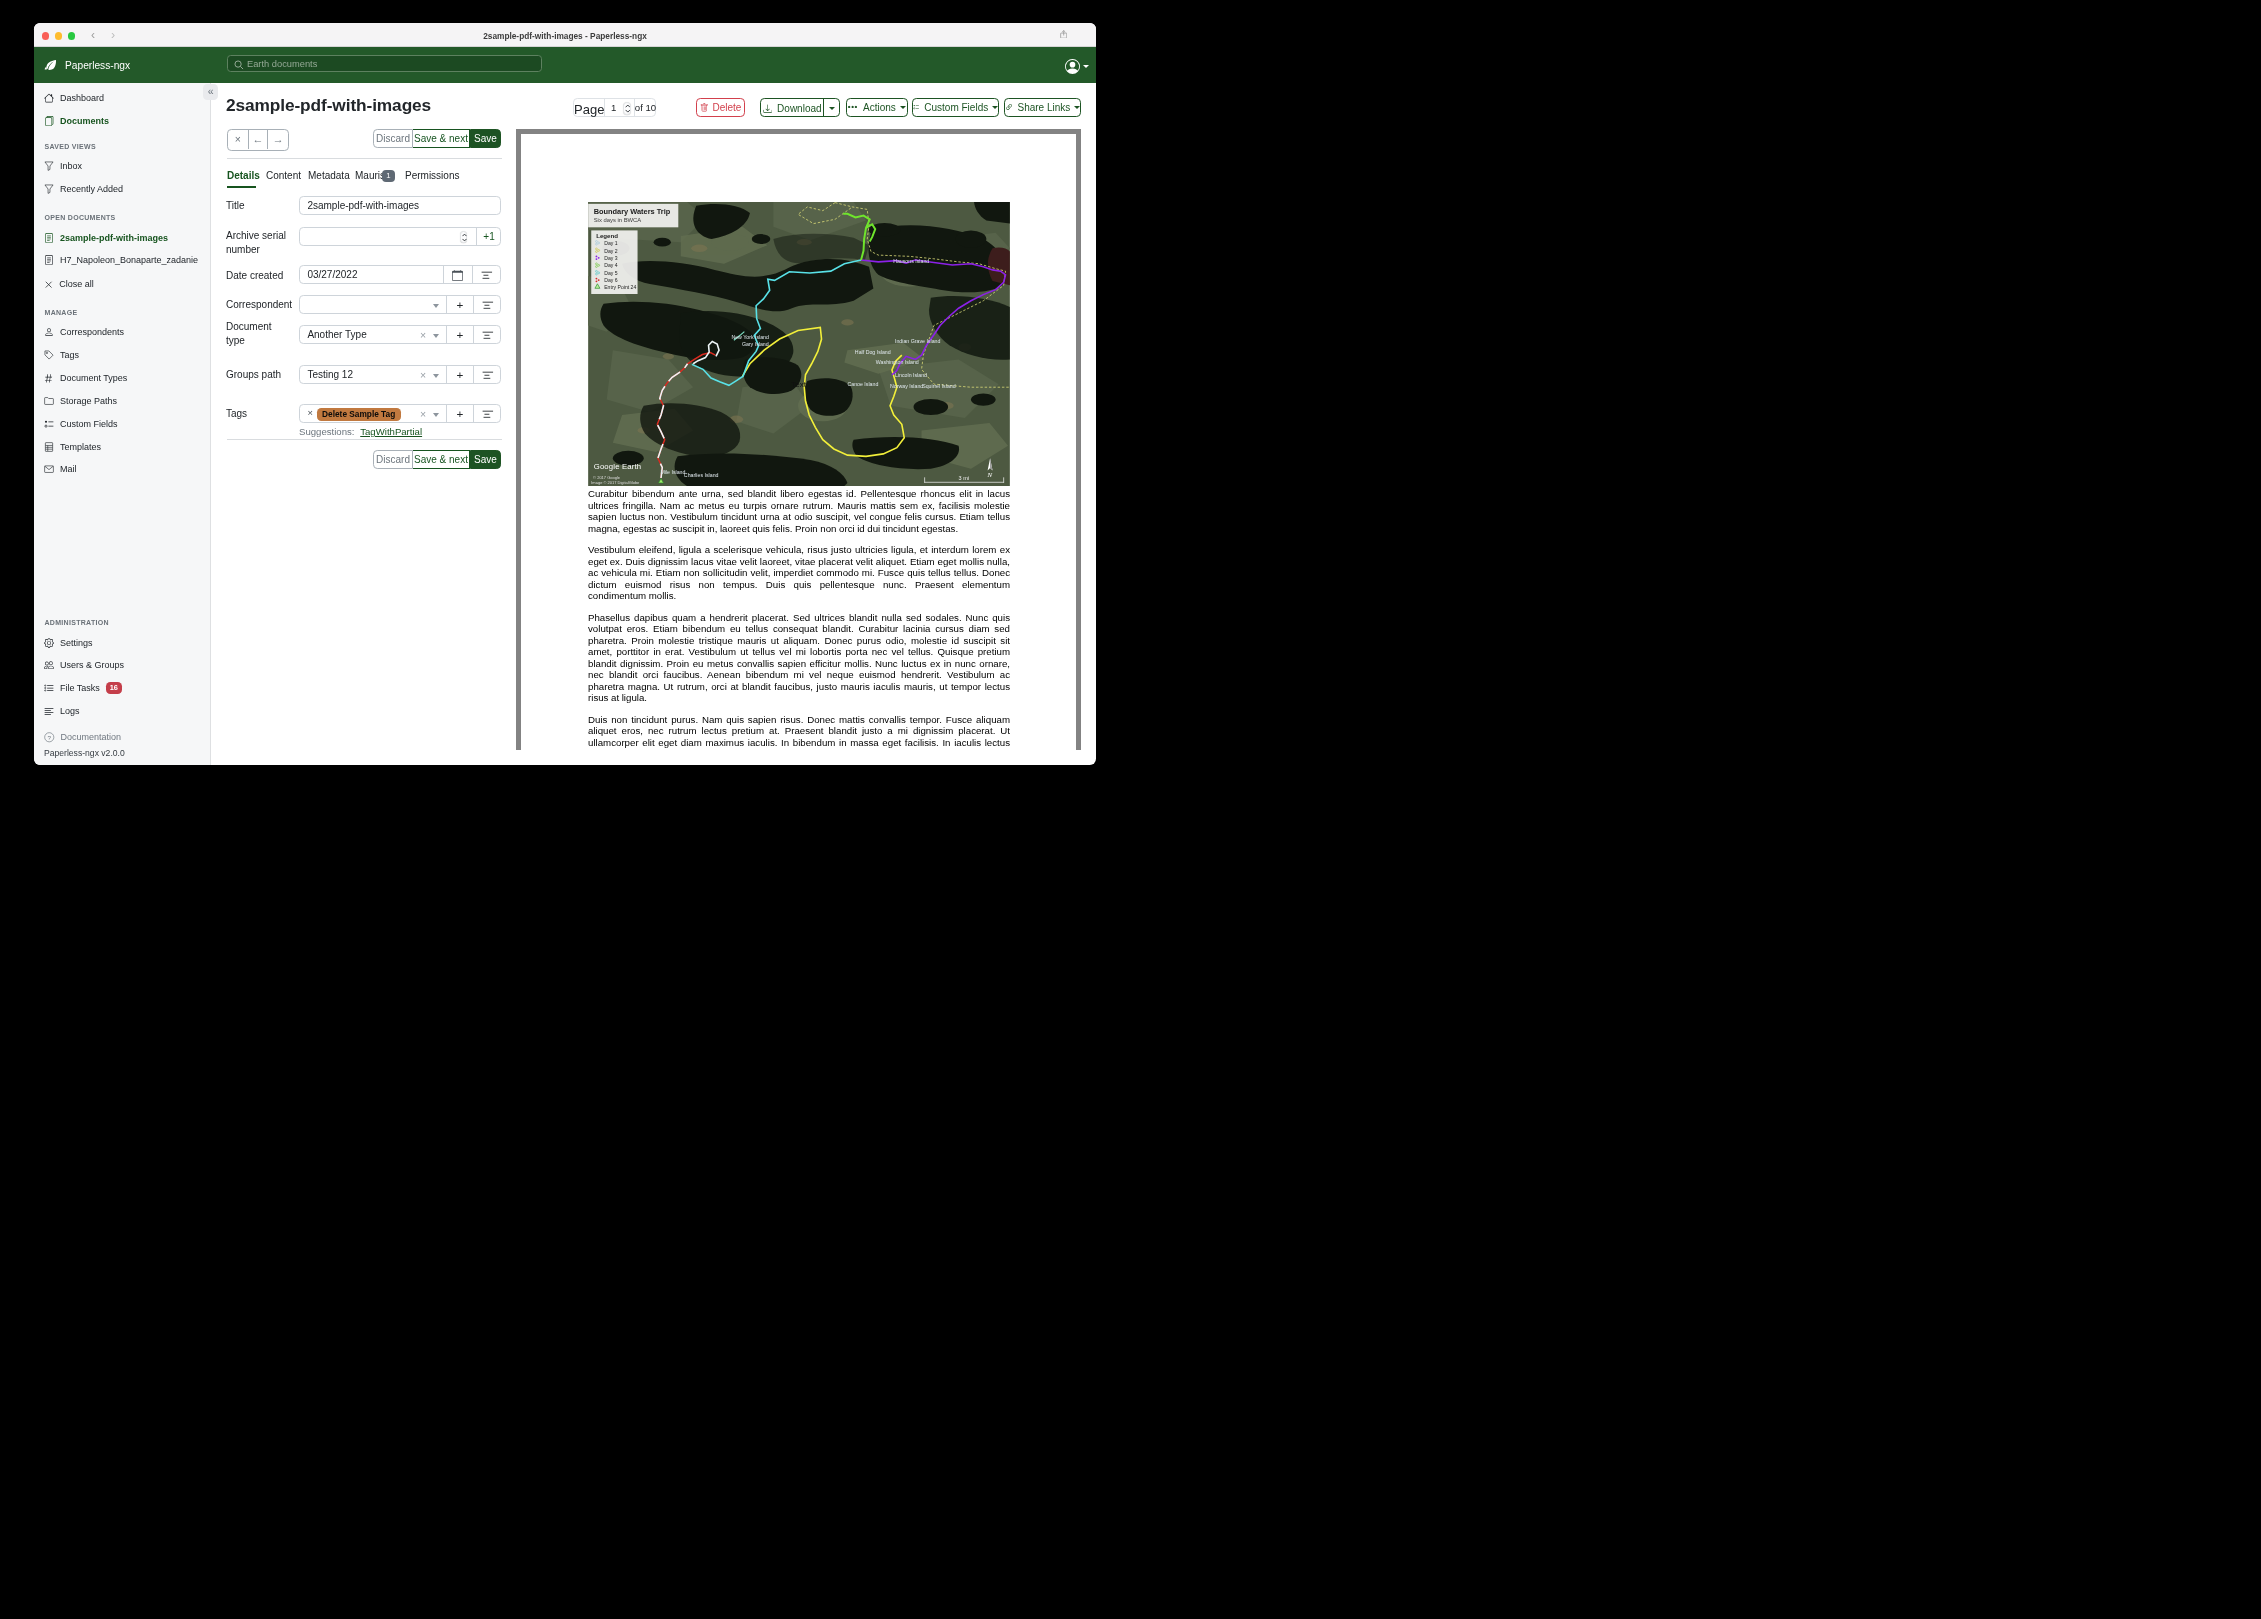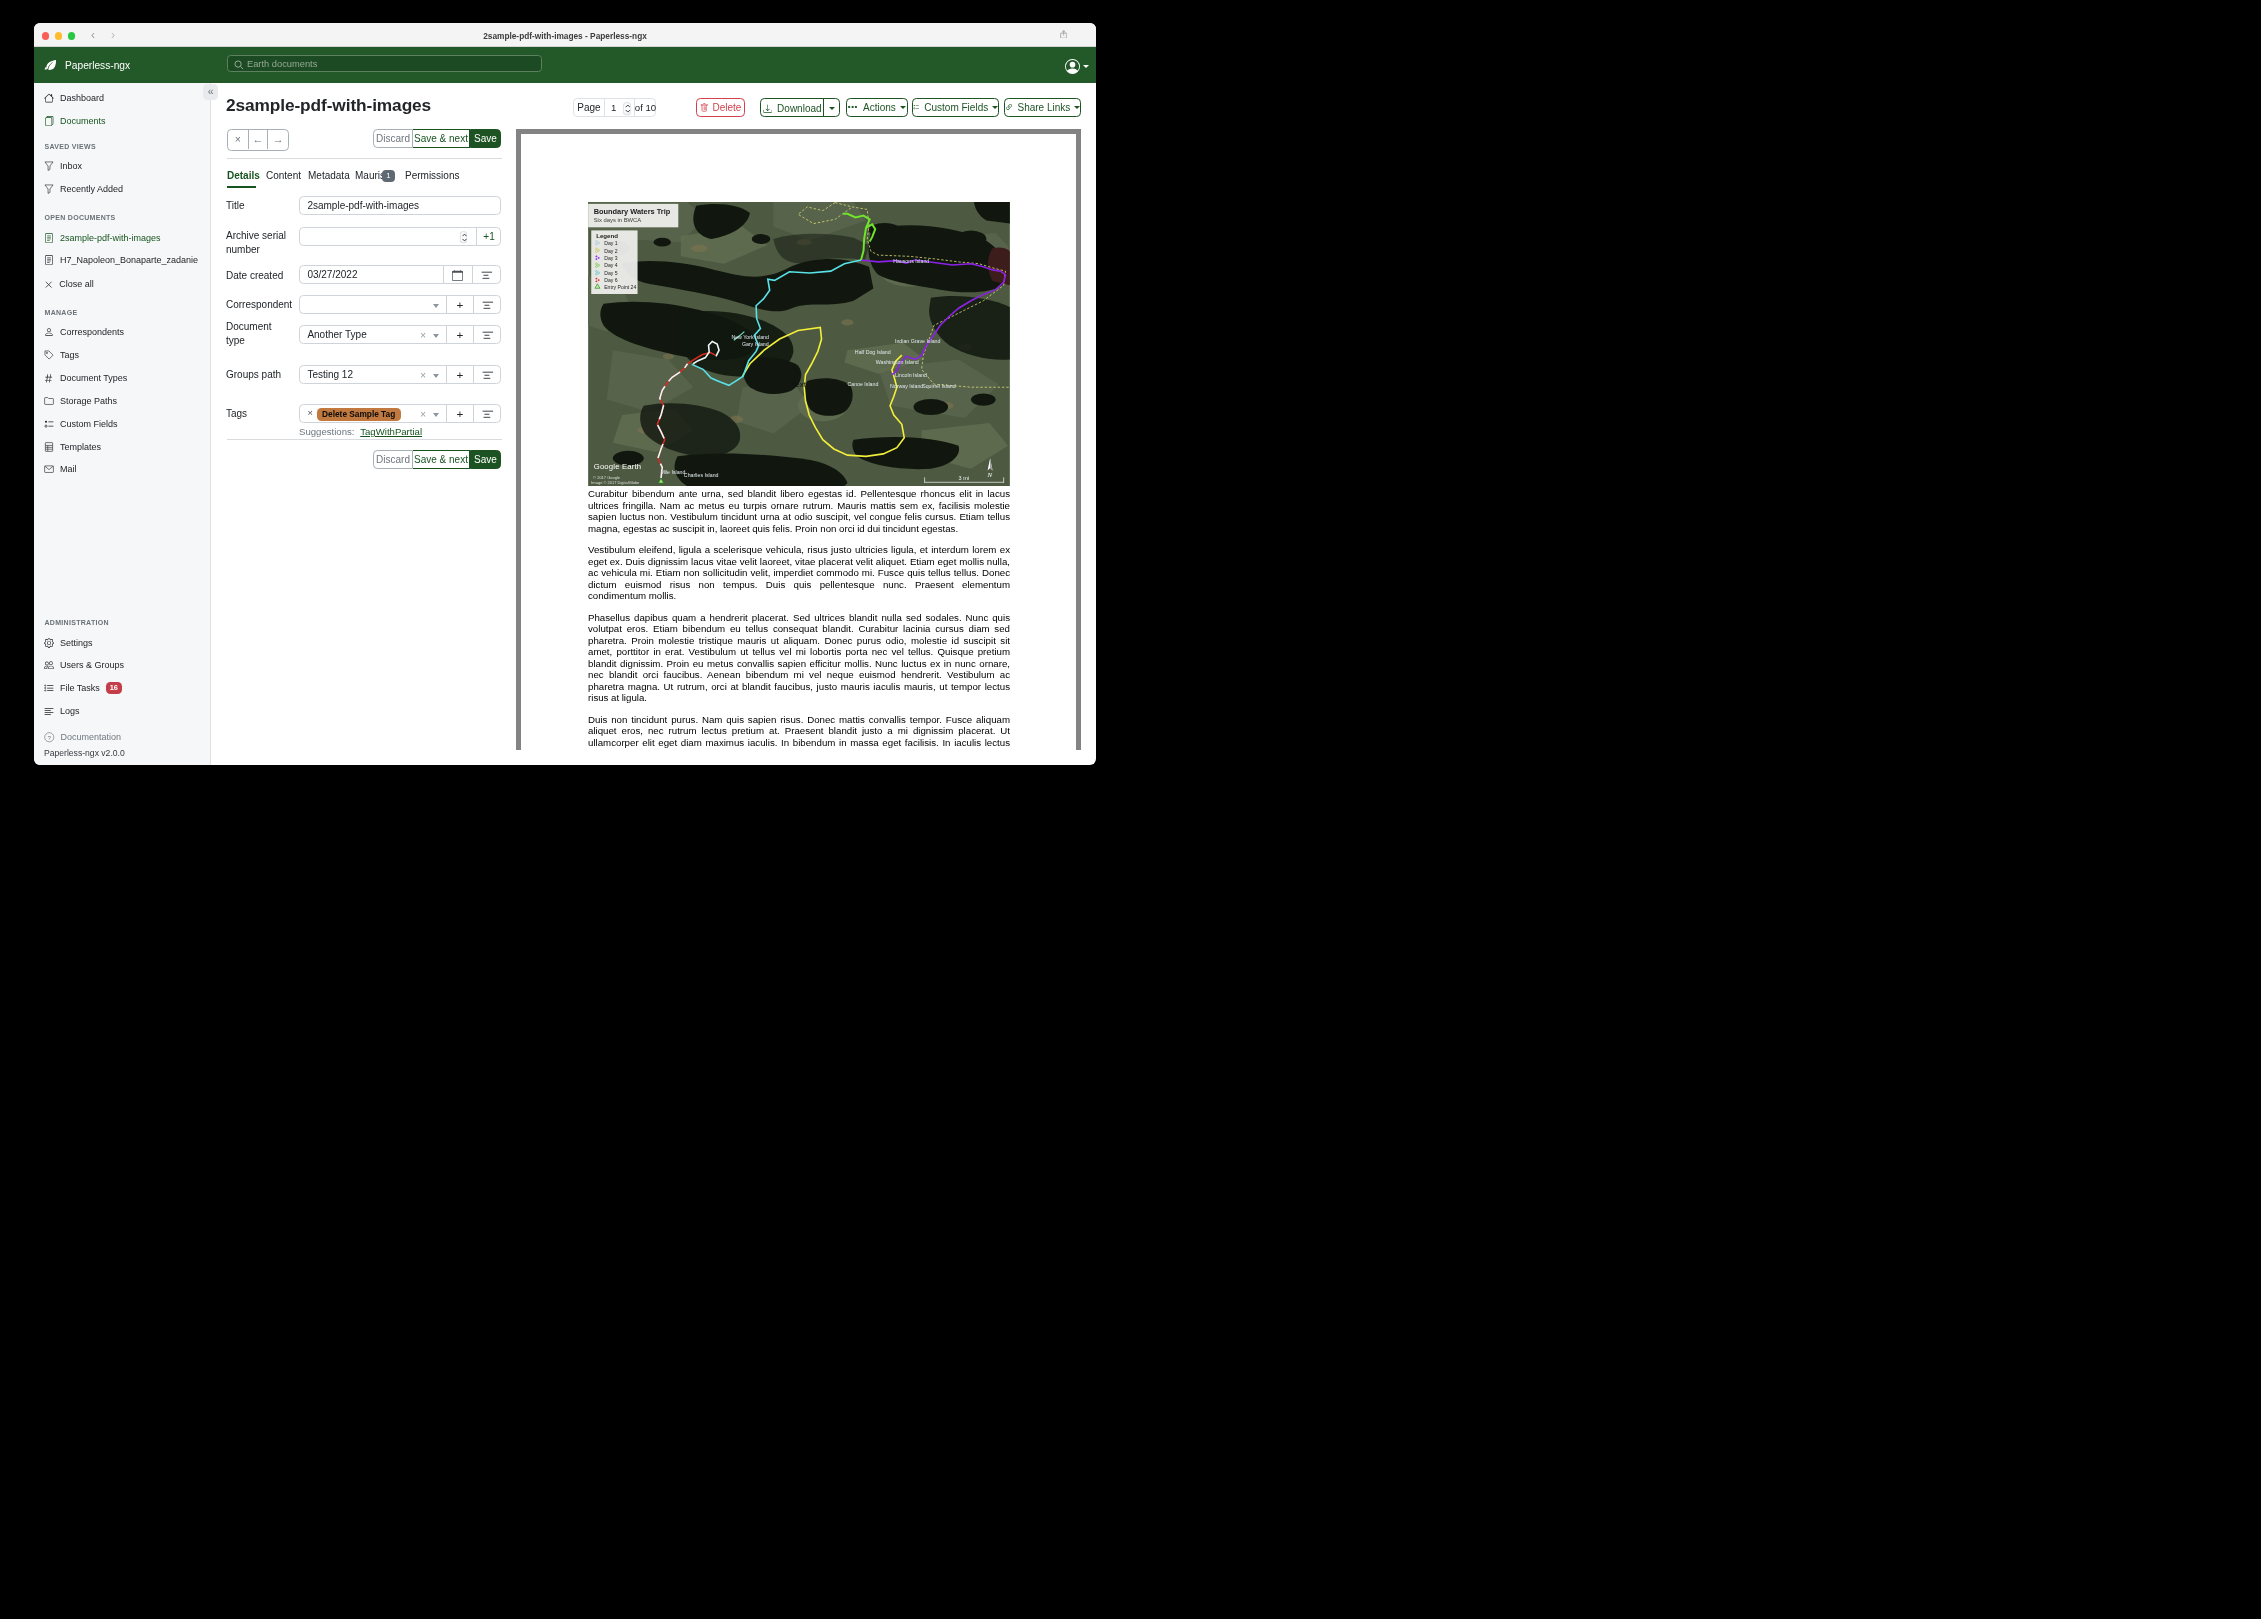--- a/index.html
+++ b/index.html
@@ -14,21 +14,21 @@
 
 #navbar { position:absolute; left:0; top:23.5px; width:100%; height:36px; background:#235929; }
 #brand { position:absolute; left:31px; top:13px; color:#fff; font-size:10.2px; }
 #searchbox { position:absolute; left:193px; top:8.6px; width:315px; height:17.3px; background:#1c4a22; border:0.6px solid #5d815f; border-radius:3.7px; }
 #searchbox span { position:absolute; left:19px; top:3.1px; font-size:9.3px; color:#95a996; }
 
 #sidebar { position:absolute; left:0; top:60px; width:177px; height:683px; background:#f6f7f8; border-right:0.6px solid #dee0e2; }
 .sitem { position:absolute; left:10px; font-size:9px; color:#21262b; white-space:nowrap; }
 .sitem svg { vertical-align:-2.2px; margin-right:5.9px; }
 .shead { position:absolute; left:10.5px; font-size:7px; font-weight:700; color:#6a7178; letter-spacing:0.3px; white-space:nowrap; }
-.green { color:#17541f !important; font-weight:400; }
+.green { color:#17541f !important; font-weight:700; }
 
 #collapse { position:absolute; left:169px; top:61px; width:15.4px; height:16px; background:#e9eaed; border-radius:4.3px; color:#6c757d; font-size:10.5px; text-align:center; line-height:15.4px; }
 h1#doctitle { position:absolute; left:192px; top:72px; font-size:17.3px; font-weight:700; color:#22262a; letter-spacing:-0.1px;}
 
 .btnrow { white-space:nowrap; height:18.5px; display:flex; align-items:center; justify-content:center; font-size:10px; }
 .gbtn { border:0.6px solid #1d5423; color:#1d5423; border-radius:4.3px; }
 
 .lbl { position:absolute; left:192px; font-size:10px; color:#212529; }
 .fld { position:absolute; border:0.6px solid #ced4da; border-radius:4.3px; background:#fff; }
 .sep { position:absolute; top:0; bottom:0; width:0.6px; background:#ced4da; }
@@ -149,21 +149,21 @@
     <div class="sitem" style="top:649px;color:#707880"><svg width="10.5" height="10.5" viewBox="0 0 16 16" fill="none" stroke="#707880" style="font-size:14.5px">
           <circle cx="8" cy="8" r="7" stroke-width="1"></circle>
           <text x="8" y="11.5" font-size="9.5" fill="#707880" stroke="none" text-anchor="middle" font-family="Liberation Sans">?</text>
         </svg>Documentation</div>
     <div class="sitem" style="top:665px;font-size:8.6px;color:#353b41">Paperless-ngx v2.0.0</div>
   </div>
   <div id="collapse">«</div>
   <h1 id="doctitle">2sample-pdf-with-images</h1>
   <div id="toprow">
     <div class="abs" style="left:539px;top:75px;width:83px;height:18.5px;border:0.6px solid #dee2e6;border-radius:4.3px;background:#fff">
-      <div class="abs" style="left:0;width:30px;text-align:center;top:2.8px;font-size:10px;color:#212529">Page</div>
+      <div class="abs" style="left:0;width:30px;text-align:center;top:2.8px;font-size:13px;color:#212529">Page</div>
       <div class="sep" style="left:30px;background:#dee2e6"></div>
       <div class="abs" style="left:37px;top:2.8px;font-size:9.6px;color:#212529">1</div>
       <div class="abs" style="left:49px;top:2.5px;width:8px;height:13px;border:0.6px solid #e3e5e7;border-radius:4.3px;background:#fcfcfd;box-shadow:0 0.3px 0.9px rgba(0,0,0,.18)">
         <svg style="position:absolute;left:0.9px;top:1.5px" width="5.6" height="9.3" viewBox="0 0 9 15" fill="none" stroke="#2b3035" stroke-width="1.5" stroke-linecap="round" stroke-linejoin="round">
             <path d="M1.4 4.8 L4.5 1.7 L7.6 4.8 M1.4 10 L4.5 13.1 L7.6 10"></path>
           </svg>
       </div>
       <div class="sep" style="left:60px;background:#dee2e6"></div>
       <div class="abs" style="left:60px;width:23px;top:2.8px;font-size:9.6px;color:#212529;text-align:center;white-space:nowrap">of 10</div>
     </div>

